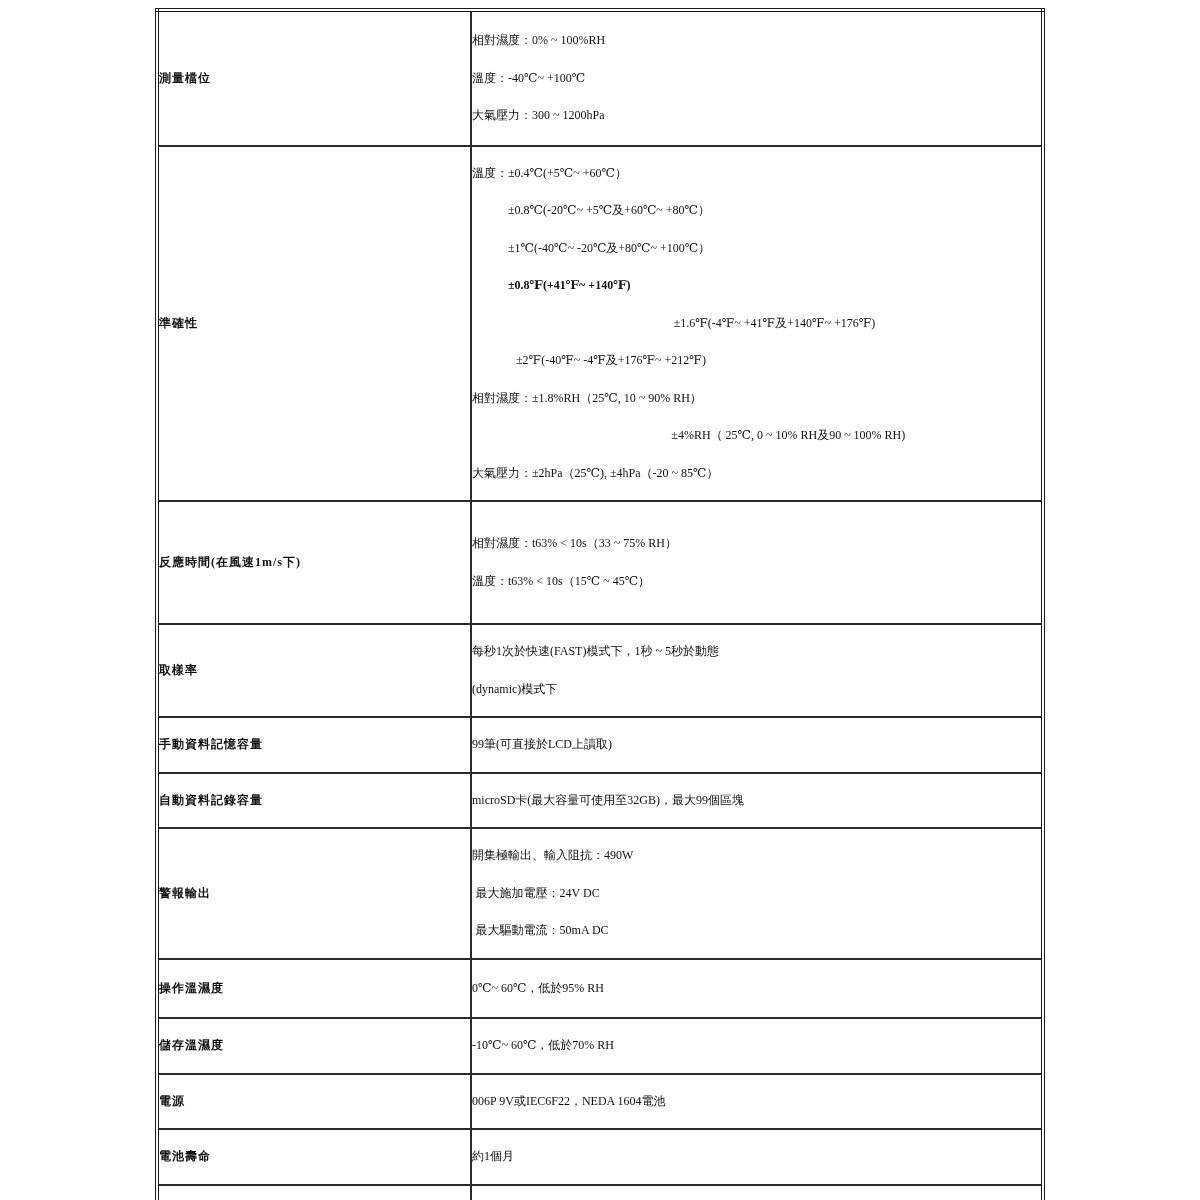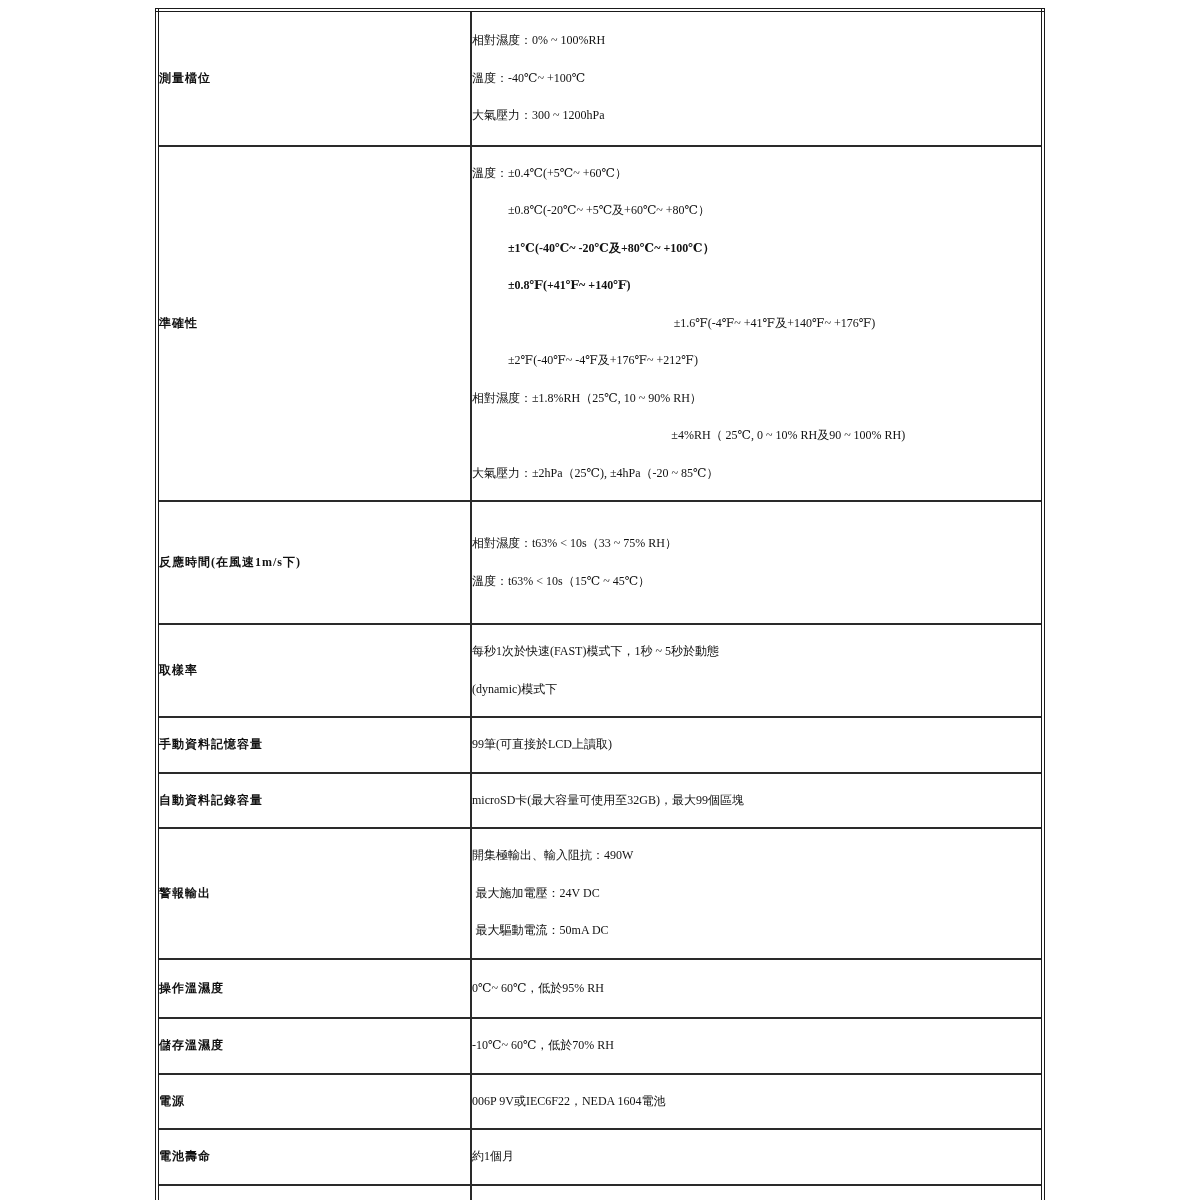--- a/index.html
+++ b/index.html
@@ -64,24 +64,24 @@
               <div class="value-line">大氣壓力：300 ~ 1200hPa</div>
             </div>
           </td>
         </tr>
         <tr>
           <td class="label-cell">準確性</td>
           <td class="value-cell">
             <div class="lines">
               <div class="value-line">溫度：±0.4℃(+5℃~ +60℃）</div>
               <div class="value-line" style="padding-left: 3em;">±0.8℃(-20℃~ +5℃及+60℃~ +80℃）</div>
-              <div class="value-line" style="padding-left: 3em; font-weight: bold;">±1℃(-40℃~ -20℃及+80℃~ +100℃）</div>
+              <div class="value-line" style="padding-left: 3em;">±1℃(-40℃~ -20℃及+80℃~ +100℃）</div>
               <div class="value-line" style="padding-left: 3em; font-weight: bold;">±0.8℉(+41℉~ +140℉)</div>
               <div class="value-line" style="padding-left: 3em; text-align: center;">±1.6℉(-4℉~ +41℉及+140℉~ +176℉)</div>
-              <div class="value-line" style="padding-left: 3em;">±2℉(-40℉~ -4℉及+176℉~ +212℉)</div>
+              <div class="value-line" style="padding-left: 3em; margin-left: 8px;">±2℉(-40℉~ -4℉及+176℉~ +212℉)</div>
               <div class="value-line">相對濕度：±1.8%RH（25℃, 10 ~ 90% RH）</div>
               <div class="value-line" style="padding-left: 5.3em; text-align: center;">±4%RH（ 25℃, 0 ~ 10% RH及90 ~ 100% RH)</div>
               <div class="value-line">大氣壓力：±2hPa（25℃), ±4hPa（-20 ~ 85℃）</div>
             </div>
           </td>
         </tr>
         <tr>
           <td class="label-cell">反應時間(在風速1m/s下)</td>
           <td class="value-cell">
             <div class="lines">

